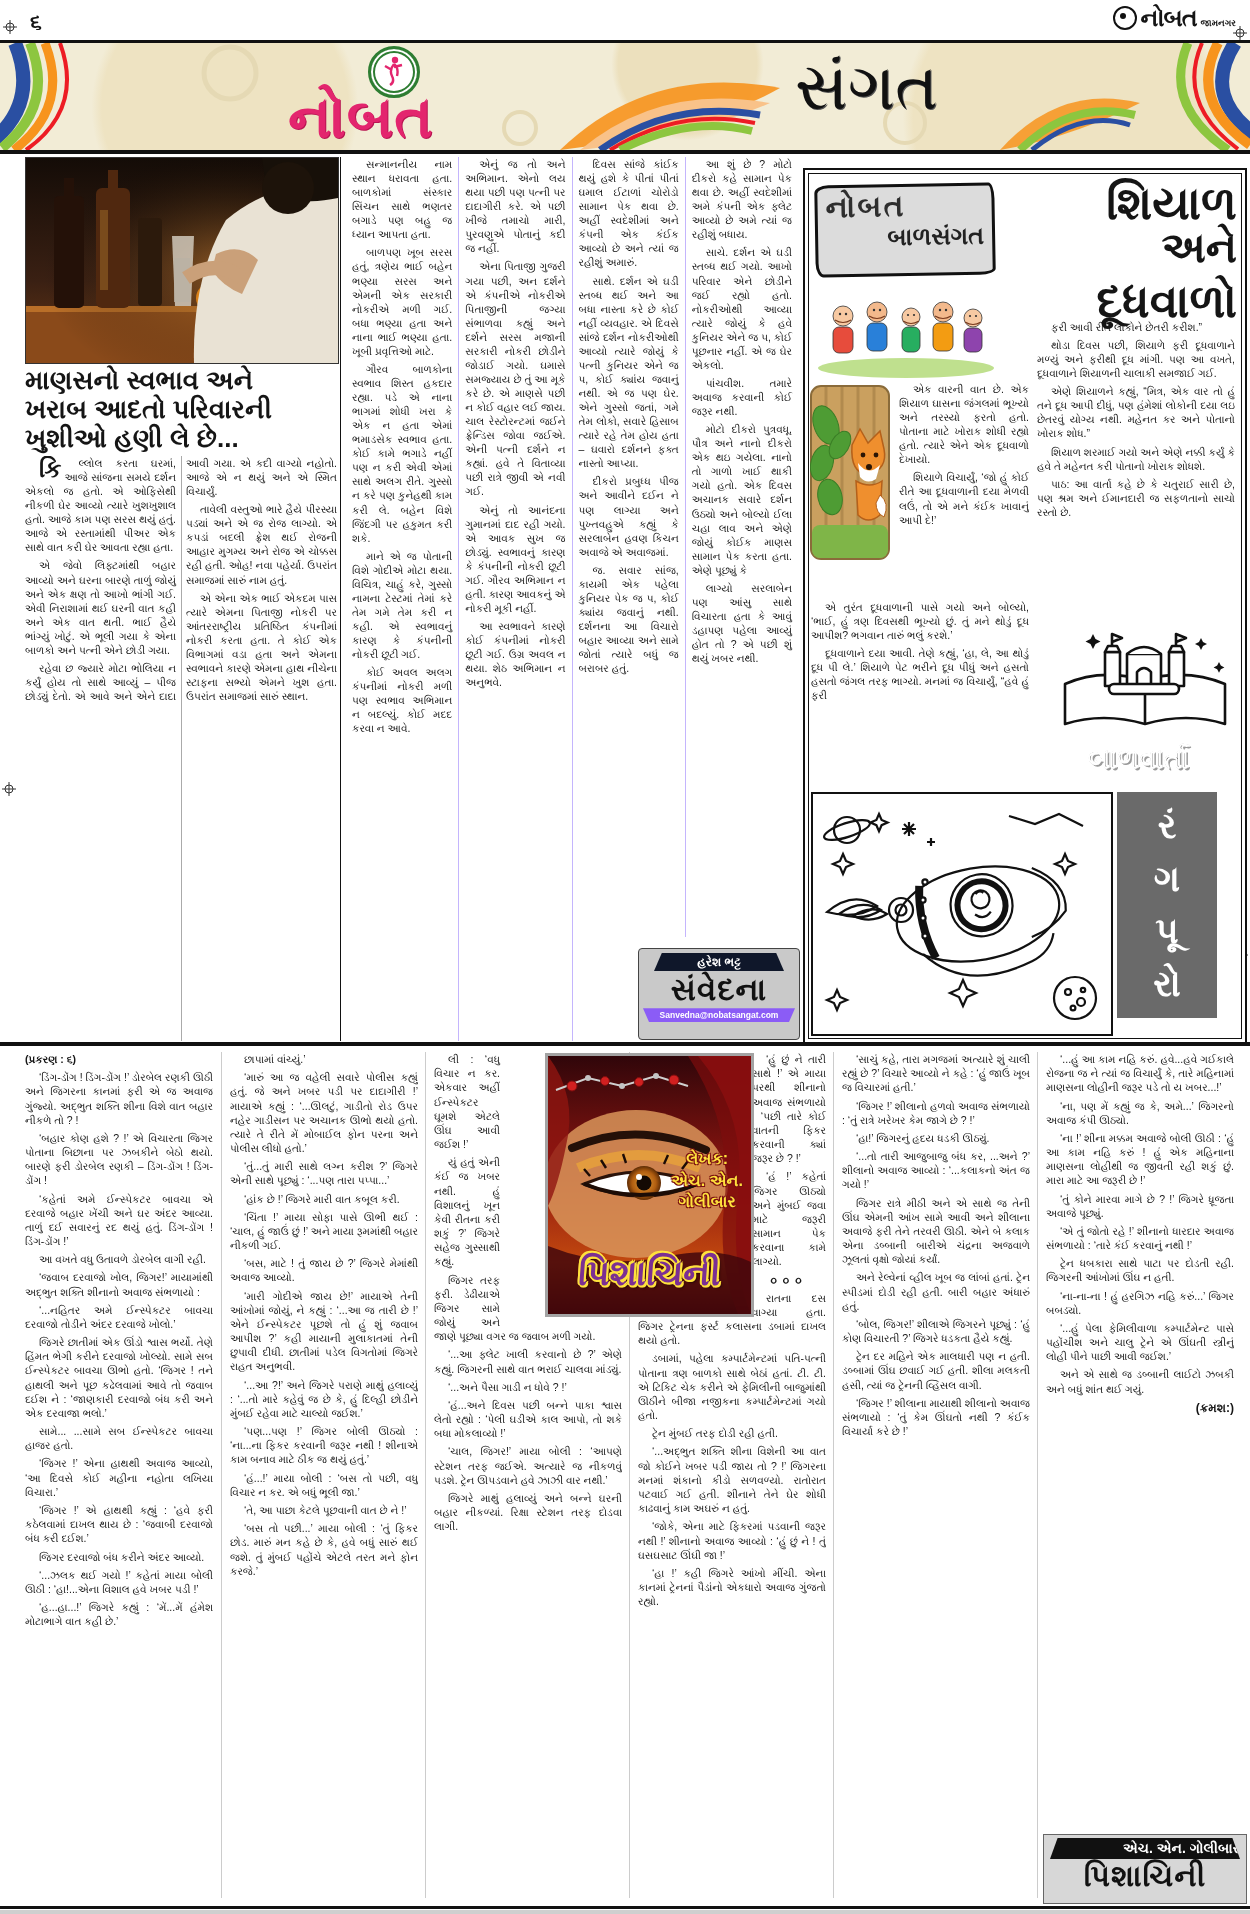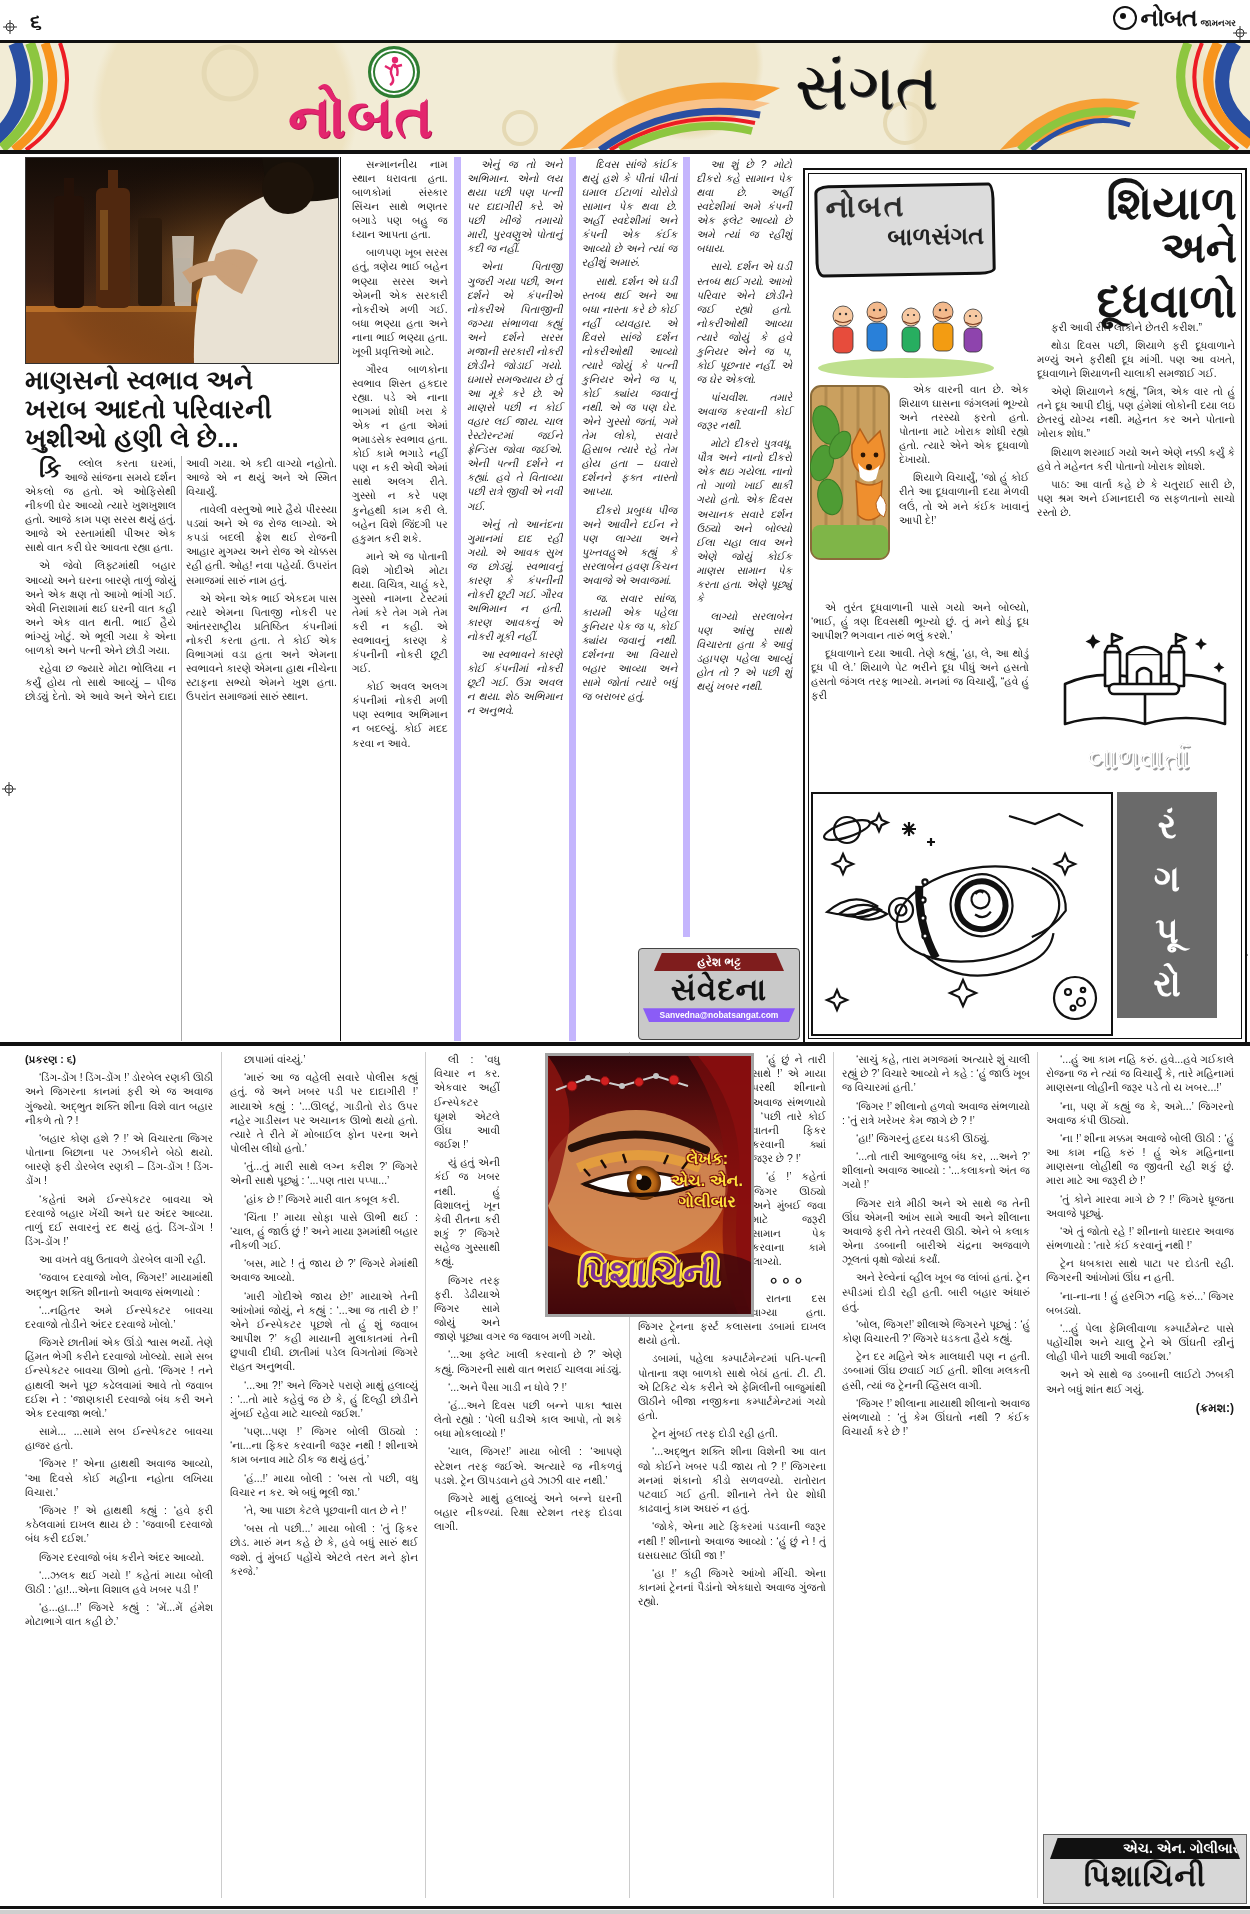--- a/index.html
+++ b/index.html
@@ -35,26 +35,26 @@
   .left-art{position:absolute;left:25px;top:157px;width:312px;height:884px;}
   .vrule1{position:absolute;left:340px;top:157px;width:1px;height:884px;background:#111;}
   .photo{position:absolute;left:0;top:0;width:312px;height:205px;border:1px solid #333;overflow:hidden;}
   .headline{position:absolute;left:0;top:209px;width:312px;font-size:26px;line-height:1.12;font-weight:bold;}
   .lbody{position:absolute;left:0;top:299px;width:312px;height:585px;overflow:hidden;
      column-count:2;column-gap:10px;column-rule:1px solid #aaa;font-size:10.5px;line-height:1.34;text-align:justify;}
   .lbody p:first-child::first-letter{font-size:24px;font-weight:bold;float:left;line-height:1;padding:1px 3px 0 0;}
   
   .midcols{position:absolute;left:346px;top:157px;width:452px;height:884px;display:flex;}
   .mcol{flex:1;padding:0 6px;font-size:10.5px;line-height:1.34;text-align:justify;overflow:hidden;height:884px;}
-  .mcol + .mcol{border-left:7px solid #c4b5fd;font-style:italic;}
+  .mcol + .mcol{border-left:1px solid #c4b5fd;}
   .mcol.short{height:780px;}
   
   .samvedna{position:absolute;left:638px;top:948px;width:160px;height:90px;background:#c9c9c9;
      border:1px solid #444;border-radius:4px;text-align:center;overflow:hidden;}
-  .samvedna .ribbon{margin:4px auto 0;width:130px;background:#7f1d1d;color:#fff;font-size:12px;font-weight:bold;
+  .samvedna .ribbon{margin:4px auto 0;width:130px;background:#0f172a;color:#fff;font-size:12px;font-weight:bold;
      padding:2px 0;clip-path:polygon(6% 0,94% 0,100% 100%,0 100%);}
   .samvedna .big{font-size:31px;font-weight:bold;color:#111;letter-spacing:1px;line-height:1.2;}
   .samvedna .mail{background:#8b5cf6;color:#fff;font-size:8.5px;font-weight:bold;padding:2px 0;margin:0 4px;
      clip-path:polygon(0 0,100% 0,96% 100%,4% 100%);}
   
   .kids{position:absolute;left:803px;top:168px;width:440px;height:872px;border:2px solid #111;
      box-shadow:inset 0 0 0 3px #fff, inset 0 0 0 4px #111;background:#fff;}
   .badge{position:absolute;left:10px;top:14px;width:180px;height:92px;background:#dcdcdc;border:3px solid #111;
      border-radius:14px 6px 16px 8px/8px 16px 6px 14px;transform:rotate(-1deg);padding:4px 8px;box-sizing:border-box;}
   .badge .b1{font-size:30px;font-weight:bold;color:#2e2e2e;letter-spacing:2px;line-height:1;}

